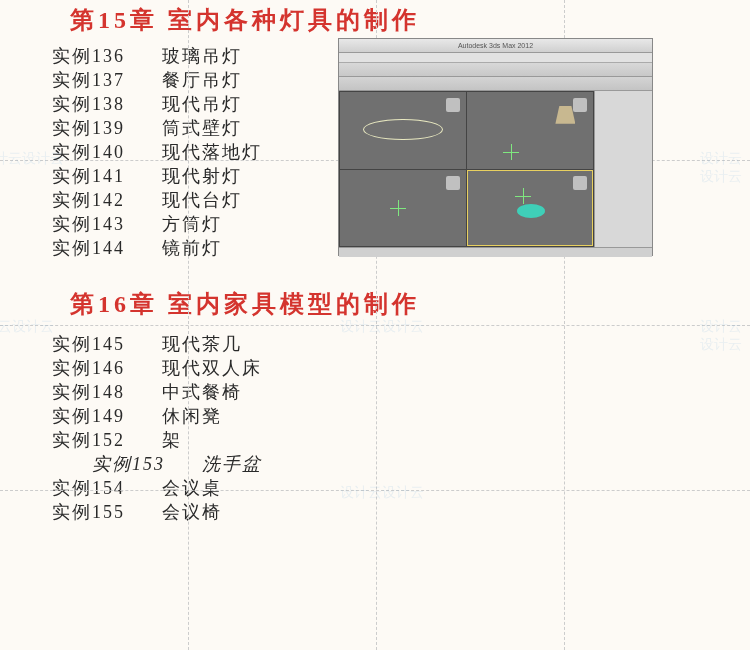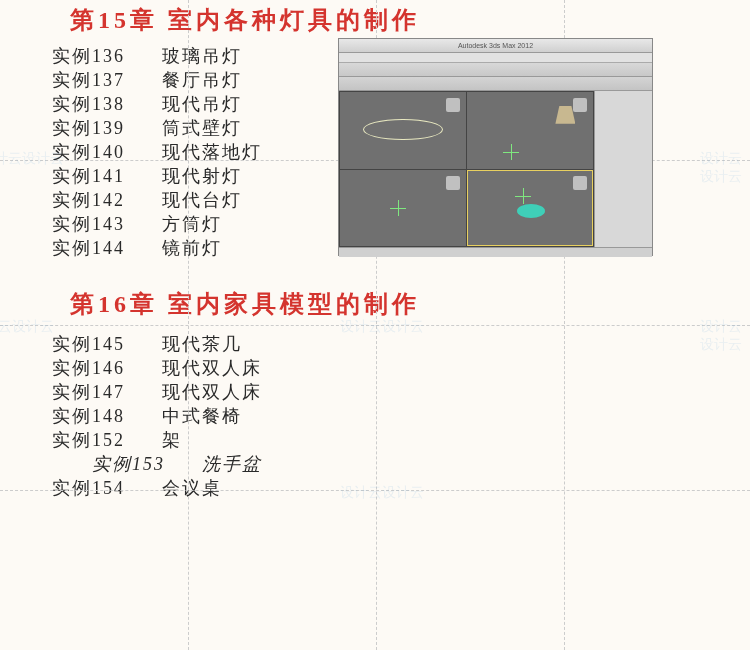--- a/index.html
+++ b/index.html
@@ -204,25 +204,26 @@
   <div class="example-row"><span class="example-num">实例141</span><span>现代射灯</span></div>
   <div class="example-row"><span class="example-num">实例142</span><span>现代台灯</span></div>
   <div class="example-row"><span class="example-num">实例143</span><span>方筒灯</span></div>
   <div class="example-row"><span class="example-num">实例144</span><span>镜前灯</span></div>
 </div>
 
 <div class="chapter-title chapter-title-2">第16章  室内家具模型的制作</div>
 <div class="example-list">
   <div class="example-row"><span class="example-num">实例145</span><span>现代茶几</span></div>
   <div class="example-row"><span class="example-num">实例146</span><span>现代双人床</span></div>
-  <div class="example-row"><span class="example-num">实例147</span><span>现代双人床</span></div>
   <div class="example-row"><span class="example-num">实例148</span><span>中式餐椅</span></div>
+  <div class="example-row"><span class="example-num">实例149</span><span>休闲凳</span></div>
   <div class="example-row"><span class="example-num">实例152</span><span>架</span></div>
   <div class="example-row example-153"><span class="example-num">实例153</span><span>洗手盆</span></div>
   <div class="example-row"><span class="example-num">实例154</span><span>会议桌</span></div>
+  <div class="example-row"><span class="example-num">实例155</span><span>会议椅</span></div>
 </div>
 
 <div class="screenshot-box">
   <div class="sb-titlebar">Autodesk 3ds Max  2012</div>
   <div class="sb-menubar"></div>
   <div class="sb-toolbar"></div>
   <div class="sb-toolbar2"></div>
   <div class="sb-body">
     <div class="sb-viewports">
       <div class="vp">

